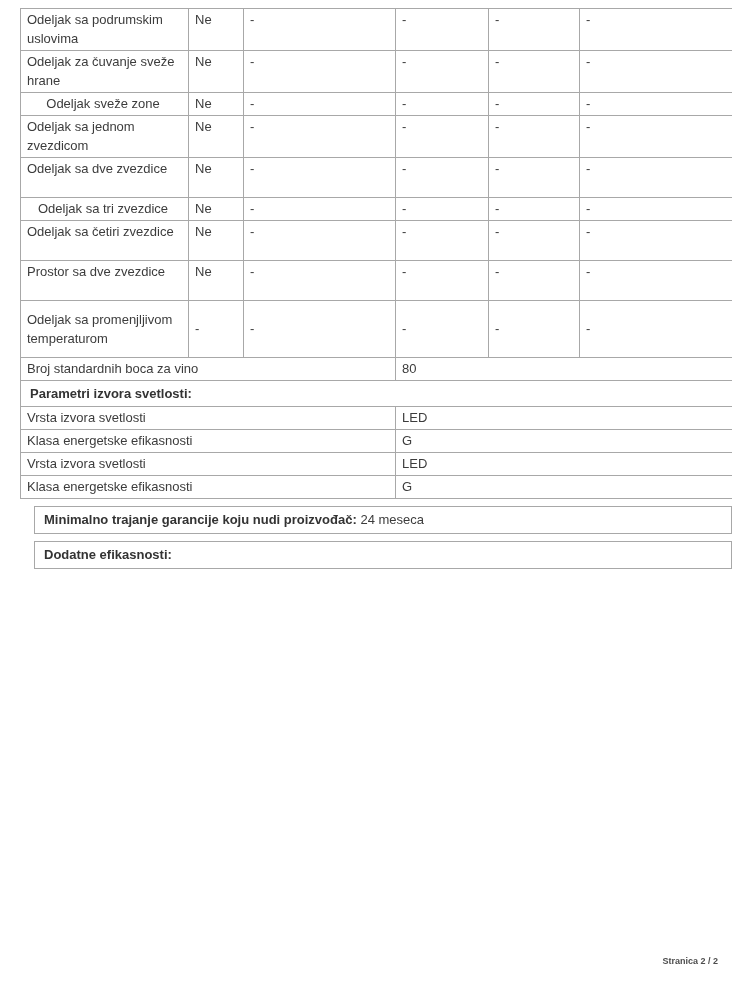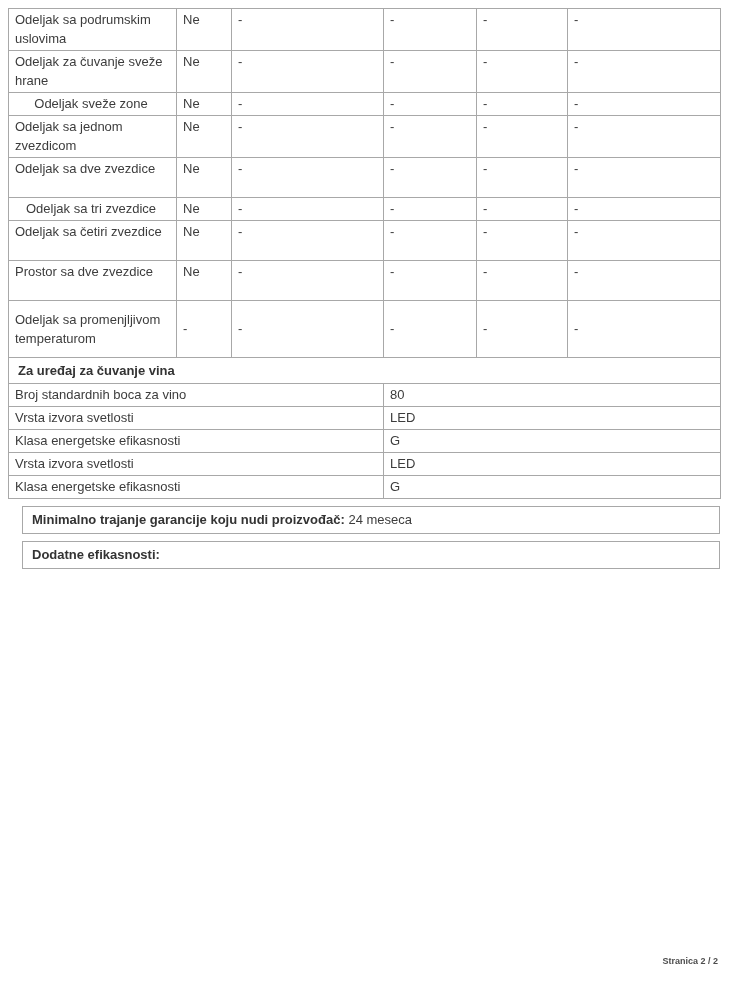--- a/index.html
+++ b/index.html
@@ -5,21 +5,21 @@
   html,body{margin:0;padding:0;background:#ffffff;}
   .page{
     position:relative;
     width:732px;height:1000px;
     background:#ffffff;
     font-family:"Liberation Sans","DejaVu Sans",sans-serif;
     font-size:13px;
     color:#3c3c3c;
     overflow:hidden;
   }
-  .doc{position:absolute;left:8px;top:8px;width:712px;}
+  .doc{position:absolute;left:20px;top:8px;width:712px;}
   table.fiche{
     border-collapse:collapse;
     width:712px;
     table-layout:fixed;
   }
   table.fiche td{
     border:1px solid #a8a8a8;
     vertical-align:top;
     padding:1px 6px 2px;
     line-height:19px;
@@ -138,28 +138,28 @@
         </tr>
         <tr class="h57 mid">
           <td class="lbl">Odeljak sa promenjljivom temperaturom</td>
           <td class="c">-</td>
           <td class="c">-</td>
           <td class="c">-</td>
           <td class="c">-</td>
           <td class="c">-</td>
         </tr>
 
-        <tr class="sect h26">
-          <td colspan="6">Za uređaj za čuvanje vina</td>
-        </tr>
         <tr class="h23">
           <td class="kv-label" colspan="3">Broj standardnih boca za vino</td>
           <td class="kv-value" colspan="3">80</td>
         </tr>
 
+        <tr class="sect h26">
+          <td colspan="6">Parametri izvora svetlosti:</td>
+        </tr>
         <tr class="h22">
           <td class="kv-label" colspan="3">Vrsta izvora svetlosti</td>
           <td class="kv-value" colspan="3">LED</td>
         </tr>
         <tr class="h22">
           <td class="kv-label" colspan="3">Klasa energetske efikasnosti</td>
           <td class="kv-value" colspan="3">G</td>
         </tr>
         <tr class="h22">
           <td class="kv-label" colspan="3">Vrsta izvora svetlosti</td>

